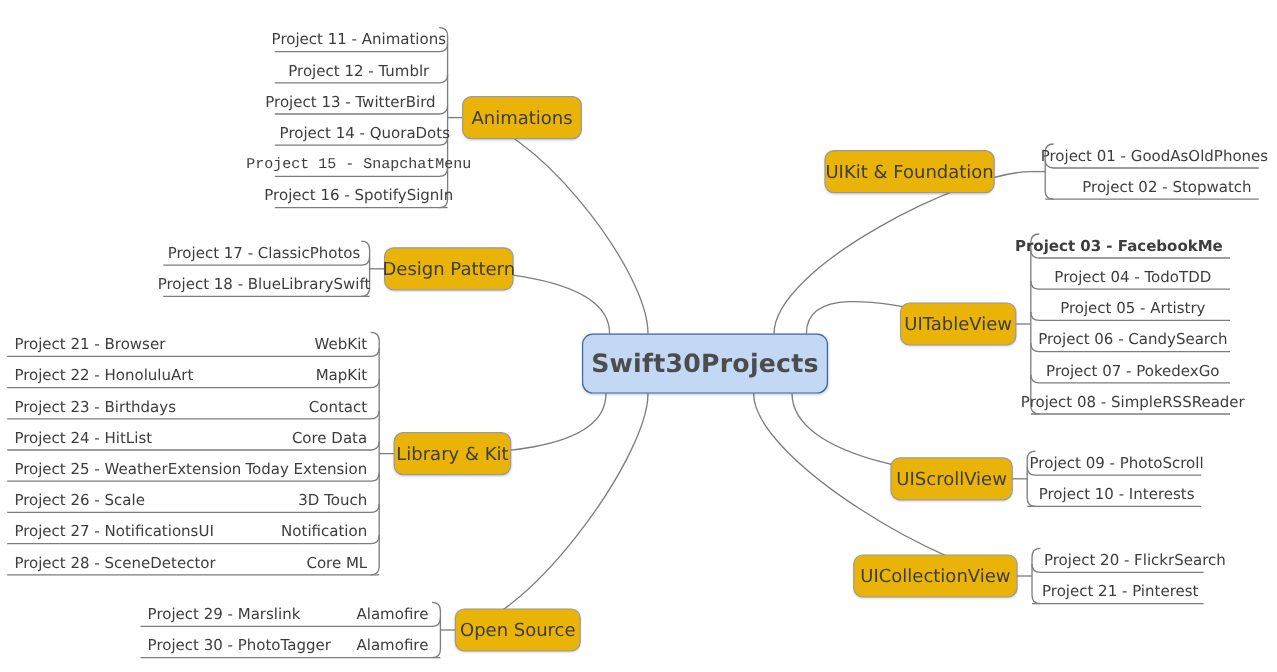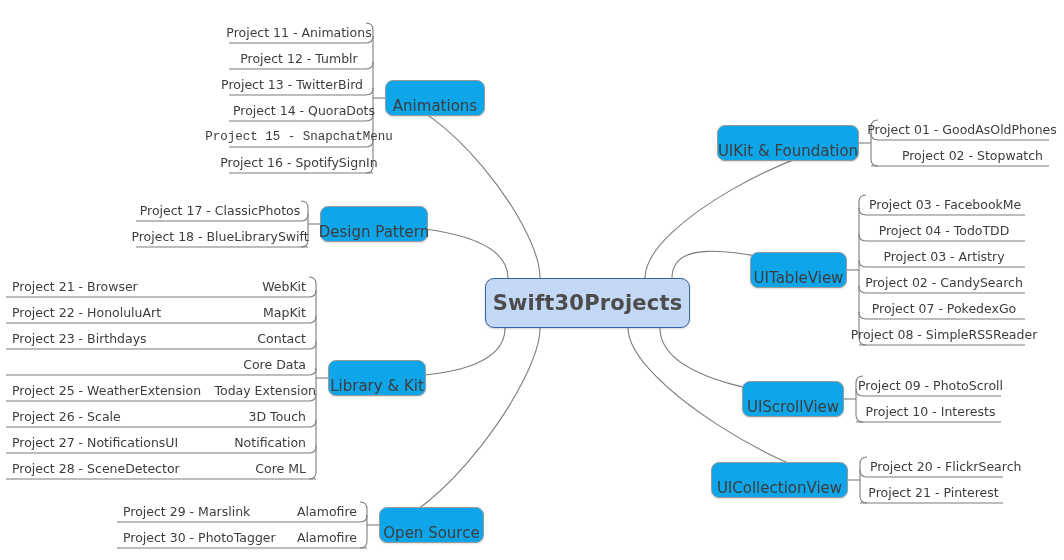--- a/index.html
+++ b/index.html
@@ -39,25 +39,25 @@
     justify-content: center;
     font-size: 21px;
     font-weight: bold;
     color: #4c4c4c;
     letter-spacing: .2px;
     box-shadow: 0 1px 2px rgba(0,0,0,.18);
   }
   .branch-node {
     position: absolute;
     box-sizing: border-box;
-    background: #0ea5e9;
+    background: #eab308;
     border: 1.1px solid #9a9a9a;
     border-radius: 8px;
     display: flex;
-    align-items: flex-end;
+    align-items: center;
     justify-content: center;
     font-size: 15px;
     color: #3d3d3d;
     white-space: nowrap;
     box-shadow: 0 1px 1.5px rgba(0,0,0,.12);
   }
   .leaf {
     position: absolute;
     box-sizing: border-box;
     font-size: 12.5px;
@@ -186,24 +186,25 @@
         <span class="lname">Project 22 - HonoluluArt</span>
         <span class="lspacer"></span>
         <span class="lkit">MapKit</span>
       </div>
       <div class="leaf" style="top: 326px; width: 310px; left: 6px; padding-left: 6px; padding-right: 10px;">
         <span class="lname">Project 23 - Birthdays</span>
         <span class="lspacer"></span>
         <span class="lkit">Contact</span>
       </div>
       <div class="leaf" style="top: 352px; width: 310px; left: 6px; padding-left: 6px; padding-right: 10px;">
+        <span class="lname">Project 24 - HitList</span>
         <span class="lspacer"></span>
         <span class="lkit">Core Data</span>
       </div>
-      <div class="leaf" style="top: 378px; width: 310px; left: 6px; padding-left: 6px; ">
+      <div class="leaf" style="top: 378px; width: 310px; left: 6px; padding-left: 6px; padding-right: 10px;">
         <span class="lname">Project 25 - WeatherExtension</span>
         <span class="lspacer"></span>
         <span class="lkit">Today Extension</span>
       </div>
       <div class="leaf" style="top: 404px; width: 310px; left: 6px; padding-left: 6px; padding-right: 10px;">
         <span class="lname">Project 26 - Scale</span>
         <span class="lspacer"></span>
         <span class="lkit">3D Touch</span>
       </div>
       <div class="leaf" style="top: 430px; width: 310px; left: 6px; padding-left: 6px; padding-right: 10px;">
@@ -222,43 +223,43 @@
       <div class="leaf" style="top: 499px; width: 250px; left: 117px; padding-left: 6px; padding-right: 10px;">
         <span class="lname">Project 29 - Marslink</span>
         <span class="lspacer"></span>
         <span class="lkit">Alamofire</span>
       </div>
       <div class="leaf" style="top: 525px; width: 250px; left: 117px; padding-left: 6px; padding-right: 10px;">
         <span class="lname">Project 30 - PhotoTagger</span>
         <span class="lspacer"></span>
         <span class="lkit">Alamofire</span>
       </div>
-      <div class="branch-node" style="left: 717px; top: 125px; width: 142px; height: 36px;">
+      <div class="branch-node" style="left: 687px; top: 125px; width: 142px; height: 36px;">
         <span>UIKit &amp; Foundation</span>
       </div>
       <div class="leaf right-side" style="top: 117px; width: 178px; left: 871px; padding-left: 10px; padding-right: 6px; justify-content: center;">
         <span class="lname">Project 01 - GoodAsOldPhones</span>
       </div>
       <div class="leaf right-side" style="top: 143px; width: 178px; left: 871px; padding-left: 10px; padding-right: 6px; justify-content: flex-end;">
         <span class="lname">Project 02 - Stopwatch</span>
       </div>
       <div class="branch-node" style="left: 750px; top: 252px; width: 97px; height: 36px;">
         <span>UITableView</span>
       </div>
-      <div class="leaf right-side" style="top: 192px; width: 166px; left: 859px; padding-left: 10px; padding-right: 6px; justify-content: flex-start;">
+      <div class="leaf right-side" style="top: 192px; width: 166px; left: 859px; padding-left: 10px; padding-right: 6px; justify-content: flex-end; font-weight: bold;">
         <span class="lname">Project 03 - FacebookMe</span>
       </div>
       <div class="leaf right-side" style="top: 218px; width: 166px; left: 859px; padding-left: 10px; padding-right: 6px; justify-content: center;">
         <span class="lname">Project 04 - TodoTDD</span>
       </div>
       <div class="leaf right-side" style="top: 244px; width: 166px; left: 859px; padding-left: 10px; padding-right: 6px; justify-content: center;">
-        <span class="lname">Project 03 - Artistry</span>
+        <span class="lname">Project 05 - Artistry</span>
       </div>
       <div class="leaf right-side" style="top: 270px; width: 166px; left: 859px; padding-left: 10px; padding-right: 6px; justify-content: center;">
-        <span class="lname">Project 02 - CandySearch</span>
+        <span class="lname">Project 06 - CandySearch</span>
       </div>
       <div class="leaf right-side" style="top: 296px; width: 166px; left: 859px; padding-left: 10px; padding-right: 6px; justify-content: center; align-items: flex-end;">
         <span class="lname">Project 07 - PokedexGo</span>
       </div>
       <div class="leaf right-side" style="top: 322px; width: 166px; left: 859px; padding-left: 10px; padding-right: 6px; justify-content: center;">
         <span class="lname">Project 08 - SimpleRSSReader</span>
       </div>
       <div class="branch-node" style="left: 742px; top: 381px; width: 102px; height: 36px;">
         <span>UIScrollView</span>
       </div>

